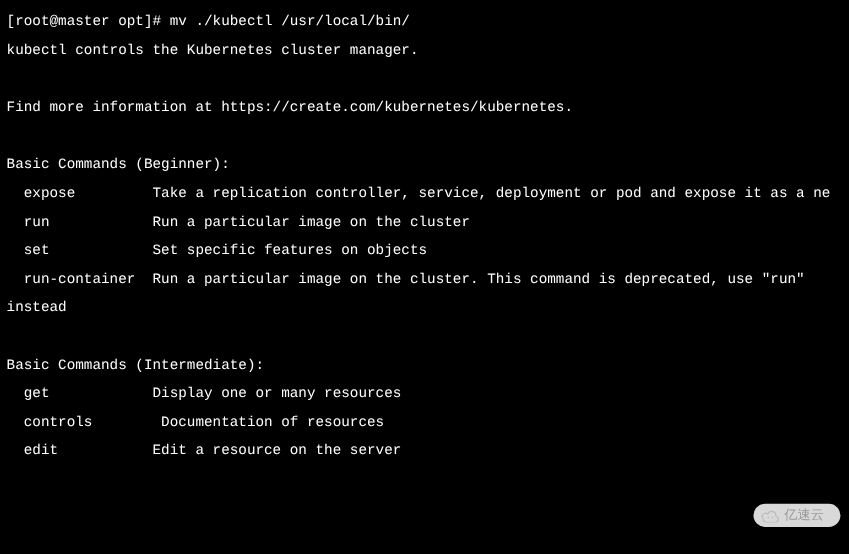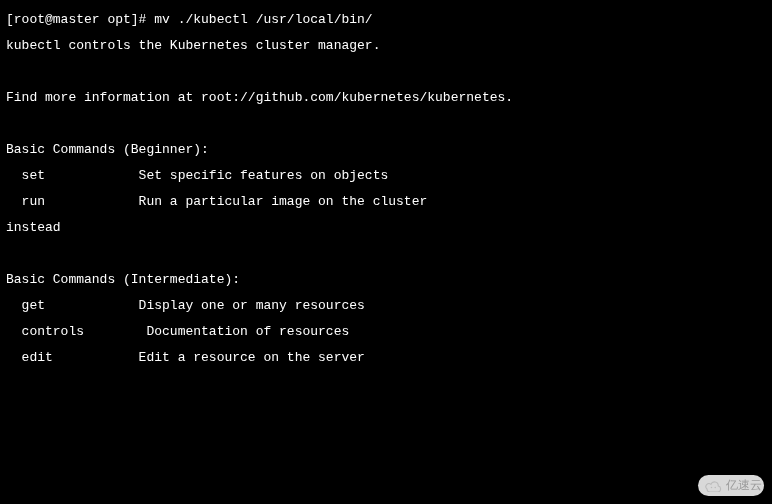--- a/index.html
+++ b/index.html
@@ -16,51 +16,53 @@
     position: relative;
   }
   .terminal {
     white-space: pre;
     padding: 0 6px;
   }
   .ln { display:block; height:13px; }
   .watermark {
     position: absolute;
     right: 8px;
-    bottom: 8px;
+    bottom: 25px;
     background: rgba(255,255,255,0.85);
     color: #999;
     font-family: Arial, sans-serif;
     font-size: 12px;
-    padding: 4px 2px 4px 28px;
+    padding: 4px 15px 4px 28px;
     border-radius: 14px;
     display: flex;
     align-items: center;
   }
   .watermark .cloud {
     position: absolute;
     left: 6px;
     top: 50%;
     transform: translateY(-50%);
     width: 18px;
     height: 12px;
   }
 </style>
 </head>
 <body>
 
 <div class="terminal">
 <span class="ln">[root@master opt]# mv ./kubectl /usr/local/bin/</span>
 <span class="ln">kubectl controls the Kubernetes cluster manager.</span>
 <span class="ln"></span>
-<span class="ln">Find more information at root://github.com/kubernetes/kubernetes.</span>
+<span class="ln">Find more information at https://create.com/kubernetes/kubernetes.</span>
 <span class="ln"></span>
 <span class="ln">Basic Commands (Beginner):</span>
+<span class="ln">  expose         Take a replication controller, service, deployment or pod and expose it as a ne</span>
+<span class="ln">  run            Run a particular image on the cluster</span>
 <span class="ln">  set            Set specific features on objects</span>
-<span class="ln">  run            Run a particular image on the cluster</span>
+<span class="ln">  run-container  Run a particular image on the cluster. This command is deprecated, use "run"</span>
 <span class="ln">instead</span>
 <span class="ln"></span>
 <span class="ln">Basic Commands (Intermediate):</span>
 <span class="ln">  get            Display one or many resources</span>
 <span class="ln">  controls        Documentation of resources</span>
 <span class="ln">  edit           Edit a resource on the server</span>
 
 
 
 

